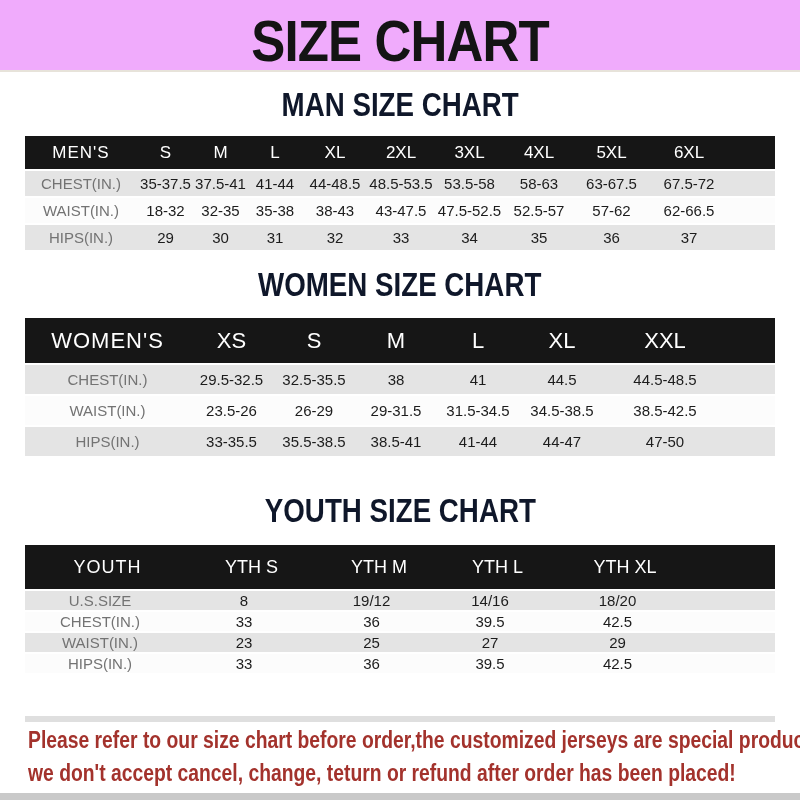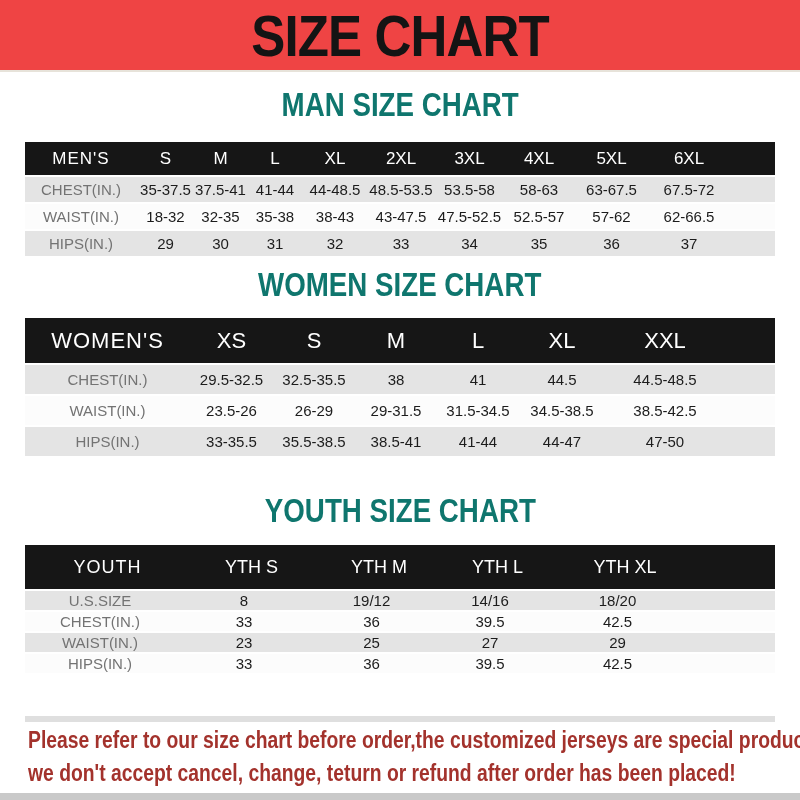--- a/index.html
+++ b/index.html
@@ -3,45 +3,45 @@
 <meta charset="utf-8">
 <style>
   html,body{margin:0;padding:0;}
   body{
     width:800px;height:800px;position:relative;background:#ffffff;
     font-family:"Liberation Sans",sans-serif;overflow:hidden;
   }
   
   .banner{
     position:absolute;top:0;left:0;width:800px;height:70px;
-    background:#ef4444;display:flex;align-items:center;justify-content:center;
+    background:#f0abfc;display:flex;align-items:flex-end;justify-content:center;
     border-bottom:2px solid #e7e3da;
   }
   .banner-title{
     font-size:58px;font-weight:700;color:#141414;line-height:1;
     display:inline-block;transform:scaleX(0.88);letter-spacing:-1px;
     padding-top:2px;
   }
   
   .section-heading{
-    position:absolute;left:0;width:800px;text-align:center;color:#0f766e;
+    position:absolute;left:0;width:800px;text-align:center;color:#0f172a;
   }
   .section-heading .txt{
     font-size:33px;font-weight:700;display:inline-block;
     transform:scaleX(0.84);letter-spacing:0px;line-height:1;
   }
   .heading-man{top:88px;}
   .heading-women{top:268px;}
   .heading-youth{top:494px;}
   
   table.size-table{
     position:absolute;left:25px;width:750px;
     border-collapse:separate;border-spacing:0 2px;table-layout:fixed;
   }
-  .men-table{top:140px;}
+  .men-table{top:134px;}
   .women-table{top:316px;}
   .youth-table{top:543px;}
   tr.head th{
     background:#161616;color:#ffffff;font-weight:400;
     text-align:center;font-size:17px;padding:0;
   }
   .men-table tr.head th{height:33px;}
   .women-table tr.head th{height:45px;font-size:22px;}
   .youth-table tr.head th{height:44px;font-size:18px;padding-left:15px;}
   th.brand{

